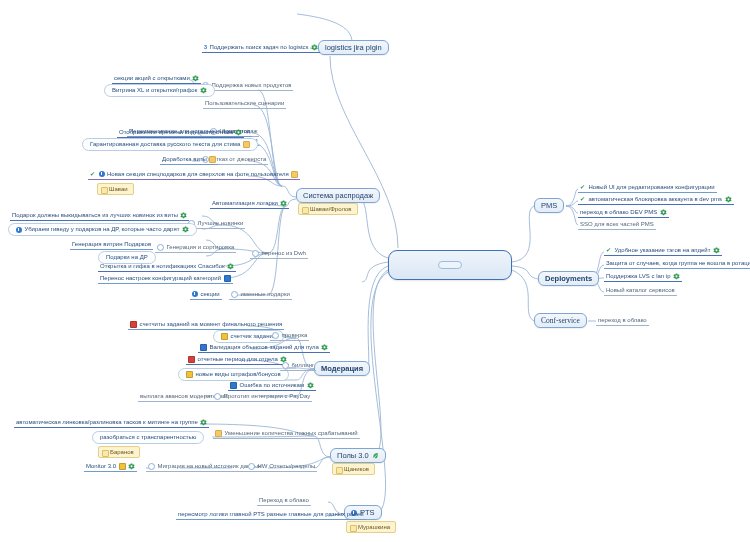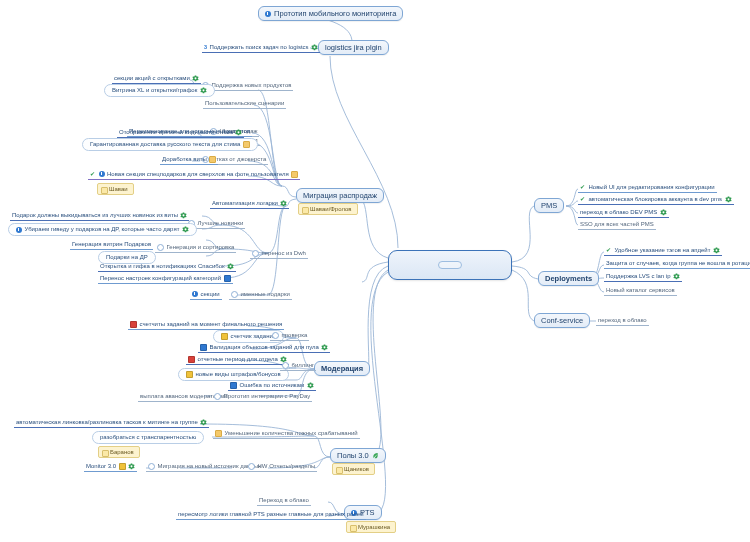--- a/index.html
+++ b/index.html
@@ -298,42 +298,38 @@
 
     <g fill="none" stroke="#9bb6d6" stroke-width="0.9">
       <path d="M588,321 L596,321"></path>
     </g>
   </svg>
 
   <div class="center-node" style="left:388px; top:250px; width:124px; height:30px;">
     <span class="inner"></span>
   </div>
 
-  <div class="bnode" style="left:258px; top:6px;">
-    <span class="dot"></span>
-    <span class="txt">Прототип мобильного мониторинга</span>
-  </div>
 
   <div class="bnode" style="left:318px; top:40px;">
     <span class="txt">logistics jira plgin</span>
   </div>
 
   <div class="leaf strong" style="left:202px; top:43px;">
     <span class="num">3</span>
     <span class="txt">Поддержать поиск задач по logistcs</span>
     <span class="gear">
       <svg viewBox="0 0 16 16" width="7" height="7">
           <path fill="#2e9a4f" d="M9.7 1h-3.4l-.4 2.1-1.6.9L2.3 3 1 5.5l1.7 1.3v1.8L1 9.9l1.3 2.5 2-1 1.6.9.4 2.1h3.4l.4-2.1 1.6-.9 2 1L15 9.9l-1.7-1.3V6.8L15 5.5 13.7 3l-2 1-1.6-.9z"></path>
           <circle cx="8" cy="7.7" r="2.3" fill="#fff"></circle>
         </svg>
     </span>
   </div>
 
   <div class="bnode" style="left:296px; top:188px;">
-    <span class="txt">Миграция распродаж</span>
+    <span class="txt">Система распродаж</span>
   </div>
   <div class="note" style="left:298px; top:203px;">
     <span class="txt">Шаваи/Фролов</span>
   </div>
 
   <div class="leaf gray" style="left:200px; top:81px;">
     <span class="circ-o"></span>
     <span class="txt">Поддержка новых продуктов</span>
   </div>
   <div class="leaf gray" style="left:203px; top:99px;">
@@ -648,20 +644,20 @@
       <svg viewBox="0 0 16 16" width="7" height="7">
           <path fill="#2e9a4f" d="M9.7 1h-3.4l-.4 2.1-1.6.9L2.3 3 1 5.5l1.7 1.3v1.8L1 9.9l1.3 2.5 2-1 1.6.9.4 2.1h3.4l.4-2.1 1.6-.9 2 1L15 9.9l-1.7-1.3V6.8L15 5.5 13.7 3l-2 1-1.6-.9z"></path>
           <circle cx="8" cy="7.7" r="2.3" fill="#fff"></circle>
         </svg>
     </span>
   </div>
   <div class="leaf gray" style="left:604px; top:286px;">
     <span class="txt">Новый каталог сервисов</span>
   </div>
 
-  <div class="bnode" style="left:534px; top:313px;">
+  <div class="bnode" style="left:534px; top:313px;font-family:Liberation Serif, serif;">
     <span class="txt">Conf-service</span>
   </div>
   <div class="leaf gray" style="left:596px; top:316px;">
     <span class="txt">переход в облако</span>
   </div>
 
 </div>
 
 </body></html>

